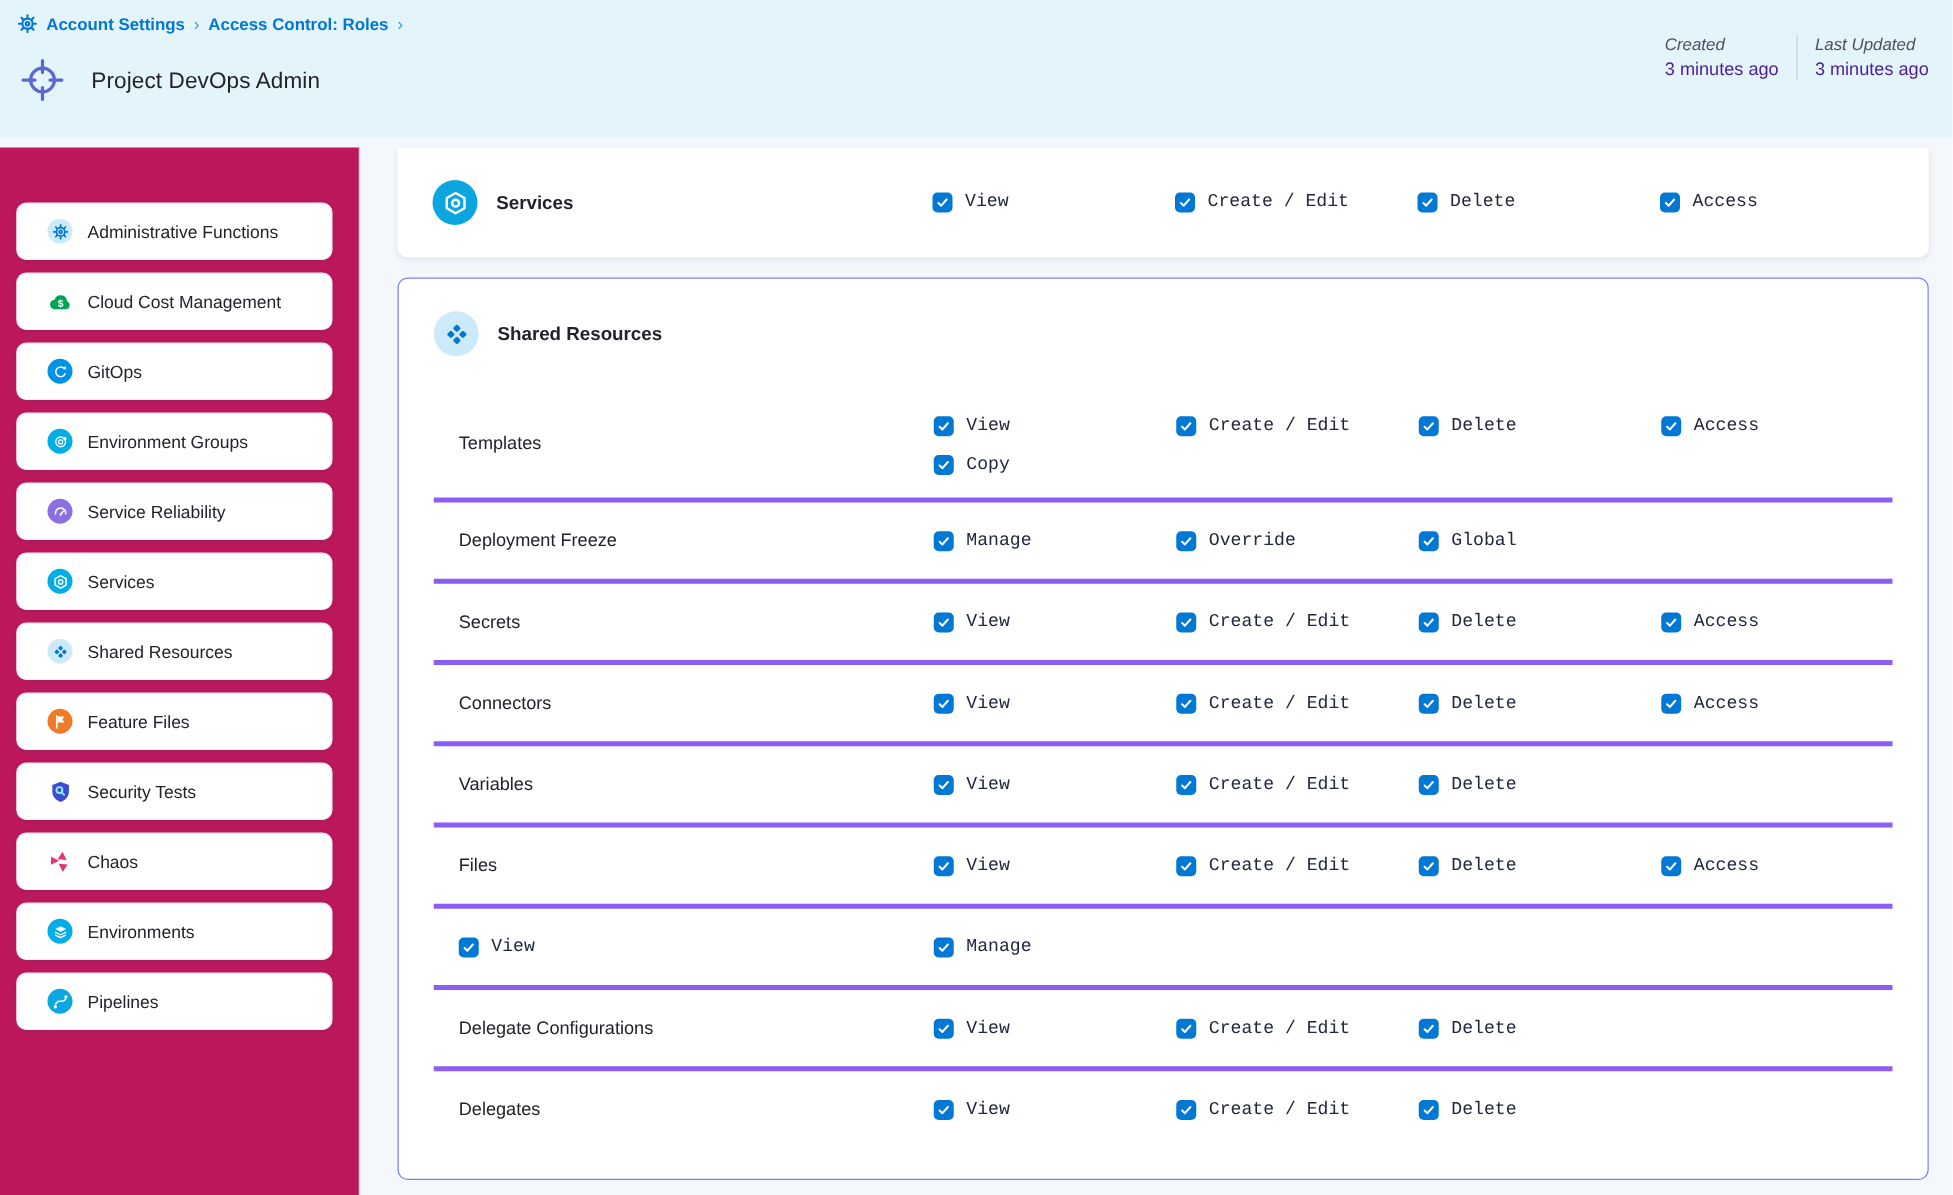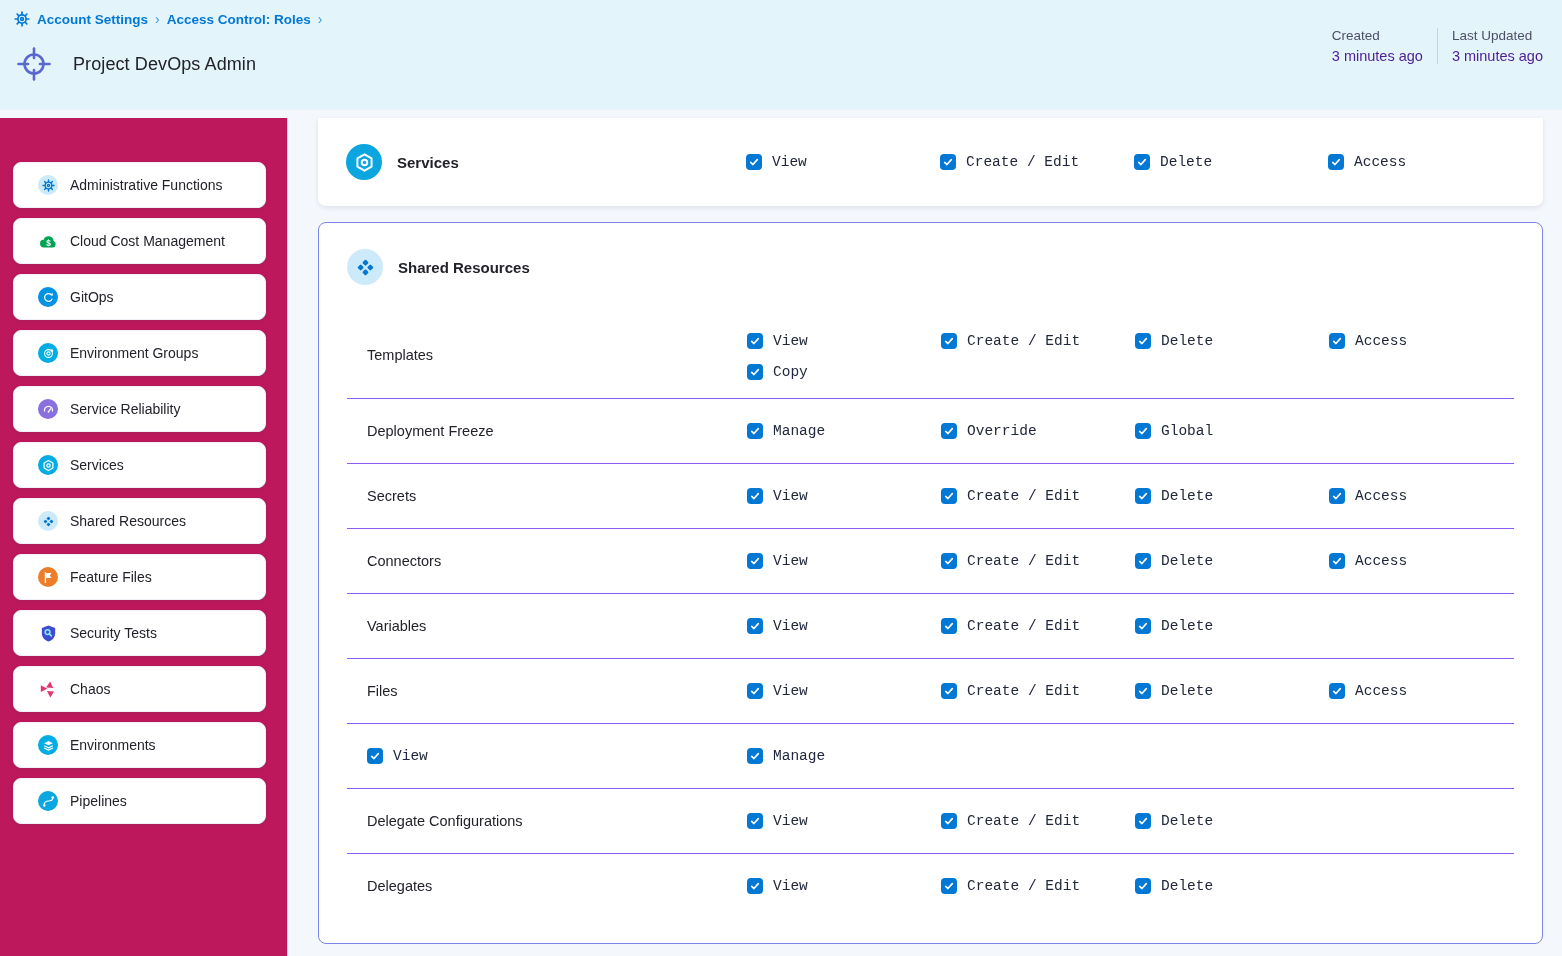--- a/index.html
+++ b/index.html
@@ -32,21 +32,21 @@
   }
   .title-row svg { width:40px; height:40px; }
   .page-title { font-size:18px; font-weight:500; color:#22222a; letter-spacing:.1px; }
 
   .header-meta {
     position:absolute; top:28px; right:19px;
     display:flex; align-items:stretch;
   }
   .meta-col { padding:0 14px; }
   .meta-col:last-child { padding-right:0; }
-  .meta-label { font-size:13.5px; color:#4d4f68; margin-bottom:5px; }
+  .meta-label { font-size:13.5px; color:#4d4f68; margin-bottom:5px;font-style:italic; }
   .meta-value { font-size:14.5px; color:#4c1d95; }
   .meta-divider { width:1px; background:#c3d3df; }
 
   
   .sidebar {
     position:absolute; top:118px; left:0; width:288px; height:838px;
     background:#be185d; border-right:1px solid #d4d6e2;
     padding-top:44px;
   }
   .side-item {
@@ -96,21 +96,21 @@
   .shared-header {
     height:88px; display:flex; align-items:center; gap:15px; padding-left:28px;
   }
 
   .perm-row {
     margin:0 28px;
     display:grid; grid-template-columns:380px 194px 194px 194px auto;
     padding-left:20px;
     min-height:65px; align-items:center;
   }
-  .perm-row + .perm-row { border-top:1px solid #8b5cf6; }
+  .perm-row + .perm-row { border-top:4px solid #8b5cf6; }
   .perm-row.multi { min-height:87px; align-items:start; }
   .perm-row.multi .cell { padding-top:22px; }
   .perm-row.multi .perm-label { align-self:center; }
   .perm-label { font-size:14.5px; color:#22222a; }
   .cell { display:flex; flex-direction:column; gap:15px; }
 
   .cb-item { display:flex; align-items:center; cursor:pointer; }
   .cb {
     width:16px; height:16px; border-radius:4px; background:#0278d5;
     display:inline-flex; align-items:center; justify-content:center; flex:0 0 16px;

